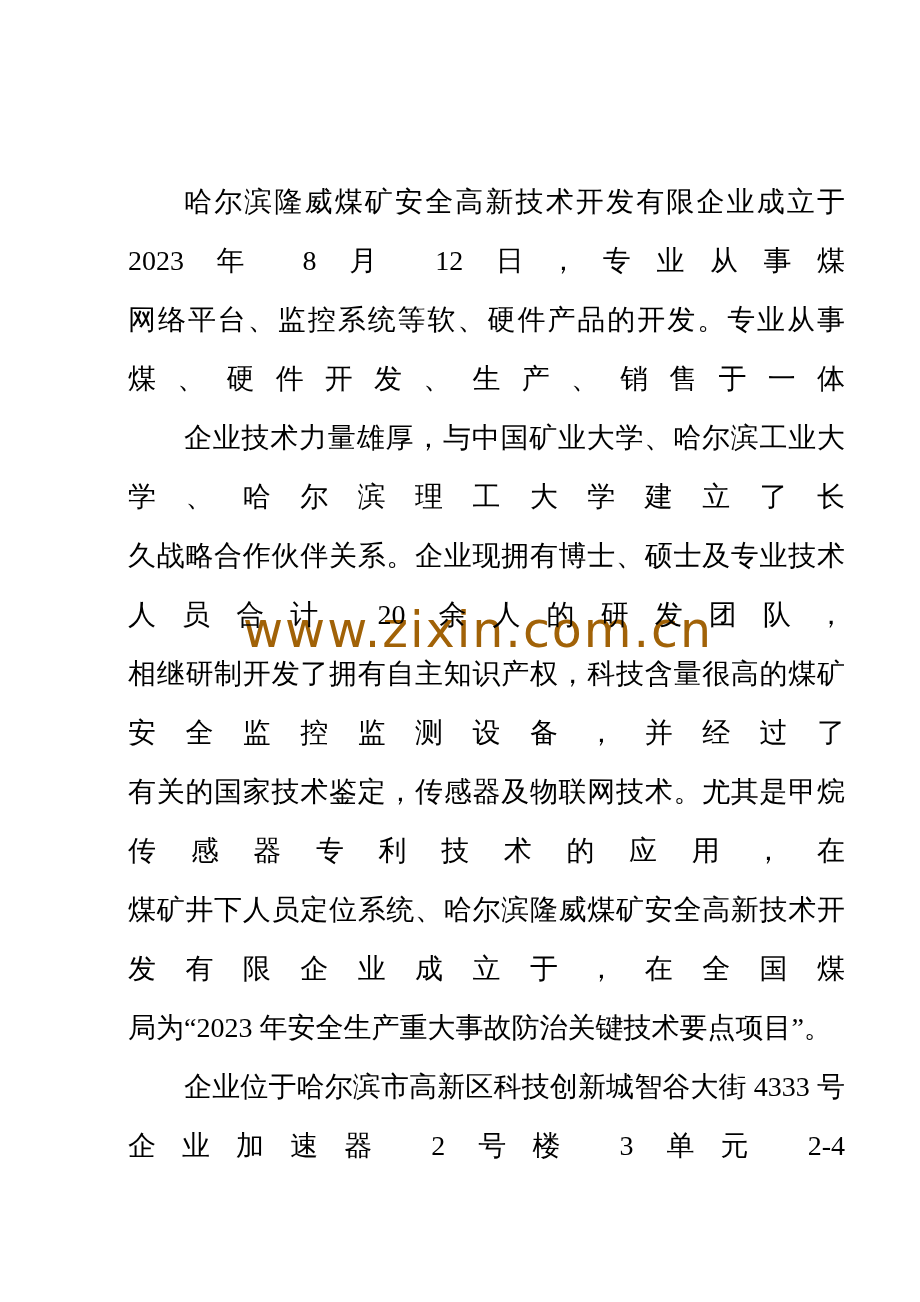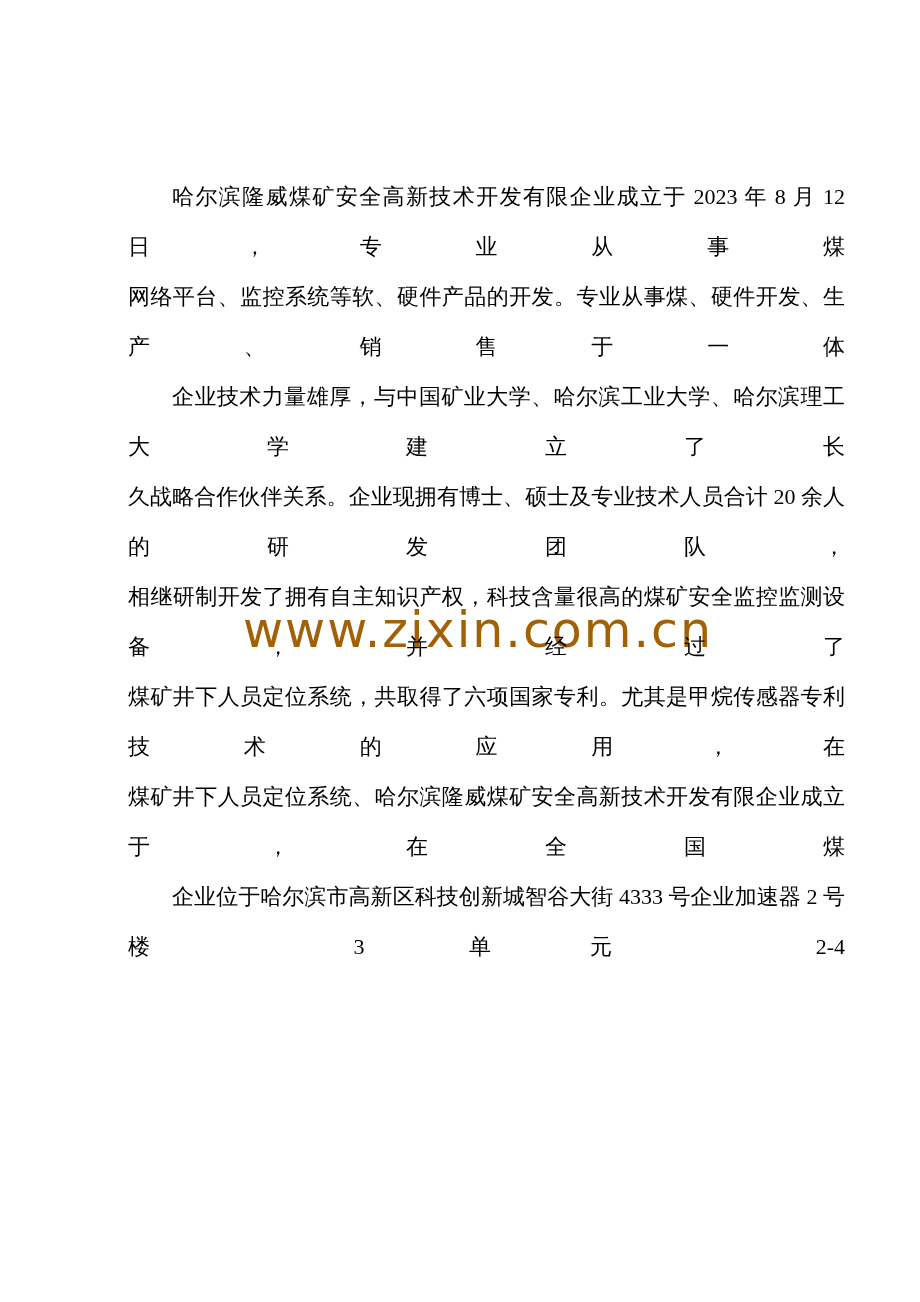--- a/index.html
+++ b/index.html
@@ -38,22 +38,22 @@
   .doc-title {
     margin: 0 0 26px 0;
     font-size: 38px;
     font-weight: 400;
     line-height: 46px;
     text-align: center;
     letter-spacing: 6px;
     white-space: pre;
   }
   .doc-body .line {
-    font-size: 22px;
-    line-height: 50px;
+    font-size: 28px;
+    line-height: 59px;
     text-align: justify;
     text-align-last: justify;
     text-justify: inter-character;
     white-space: normal;
   }
   .doc-body .line.para-first {
     text-indent: 2em;
   }
   .doc-body .line.para-last {
     text-align-last: left;
@@ -64,18 +64,19 @@
 
 <div class="doc-page">
   <div class="watermark">www.zixin.com.cn</div>
   <div class="content">
     <div class="doc-body">
         <div class="line para-first">哈尔滨隆威煤矿安全高新技术开发有限企业成立于 2023 年 8 月 12 日，专业从事煤</div>
         <div class="line">网络平台、监控系统等软、硬件产品的开发。专业从事煤、硬件开发、生产、销售于一体</div>
         <div class="line para-first">企业技术力量雄厚，与中国矿业大学、哈尔滨工业大学、哈尔滨理工大学建立了长</div>
         <div class="line">久战略合作伙伴关系。企业现拥有博士、硕士及专业技术人员合计 20 余人的研发团队，</div>
         <div class="line">相继研制开发了拥有自主知识产权，科技含量很高的煤矿安全监控监测设备，并经过了</div>
-        <div class="line">煤矿井下人员定位系统，共取得了六项国家专利。尤其是甲烷传感器专利技术的应用，在</div>
+        <div class="line">有关的国家技术鉴定，传感器及物联网技术。尤其是甲烷传感器专利技术的应用，在</div>
         <div class="line">煤矿井下人员定位系统、哈尔滨隆威煤矿安全高新技术开发有限企业成立于，在全国煤</div>
+        <div class="line para-last">局为“2023 年安全生产重大事故防治关键技术要点项目”。</div>
         <div class="line para-first">企业位于哈尔滨市高新区科技创新城智谷大街 4333 号企业加速器 2 号楼 3 单元 2-4</div>
       </div>
   </div>
 </div>
 
 </body></html>

